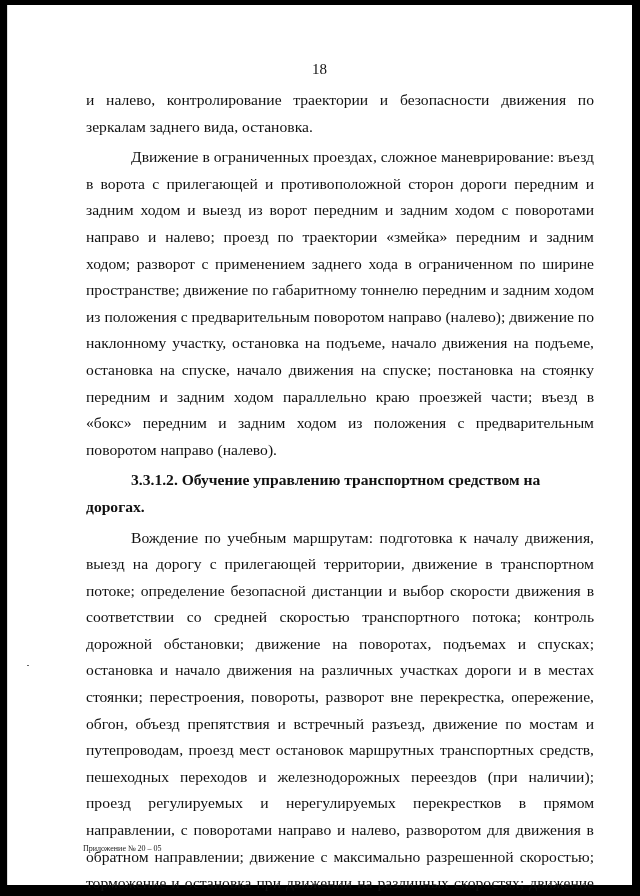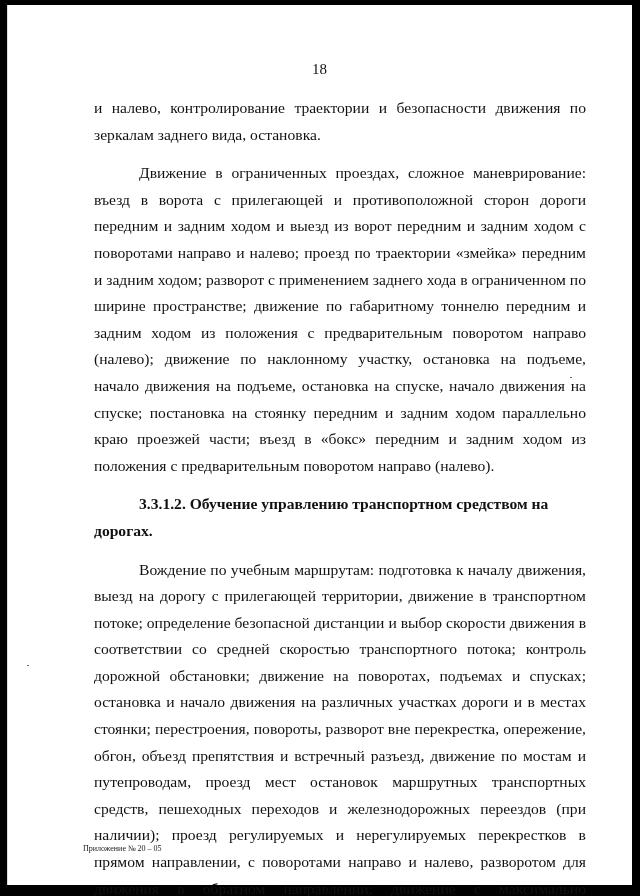--- a/index.html
+++ b/index.html
@@ -48,21 +48,21 @@
       left: 75px;
       top: 78px;
       width: 516px;
       font-family: "Liberation Serif", serif;
       font-size: 15.6px;
       line-height: 26.6px;
       color: #111;
       text-align: justify;
     }
     .body-text p {
-      margin: 12px;
+      margin: 4px;
     }
     .body-text p.indent {
       text-indent: 45px;
     }
     .body-text p.heading {
       font-weight: bold;
       text-indent: 45px;
       text-align: left;
     }
     .footer {

